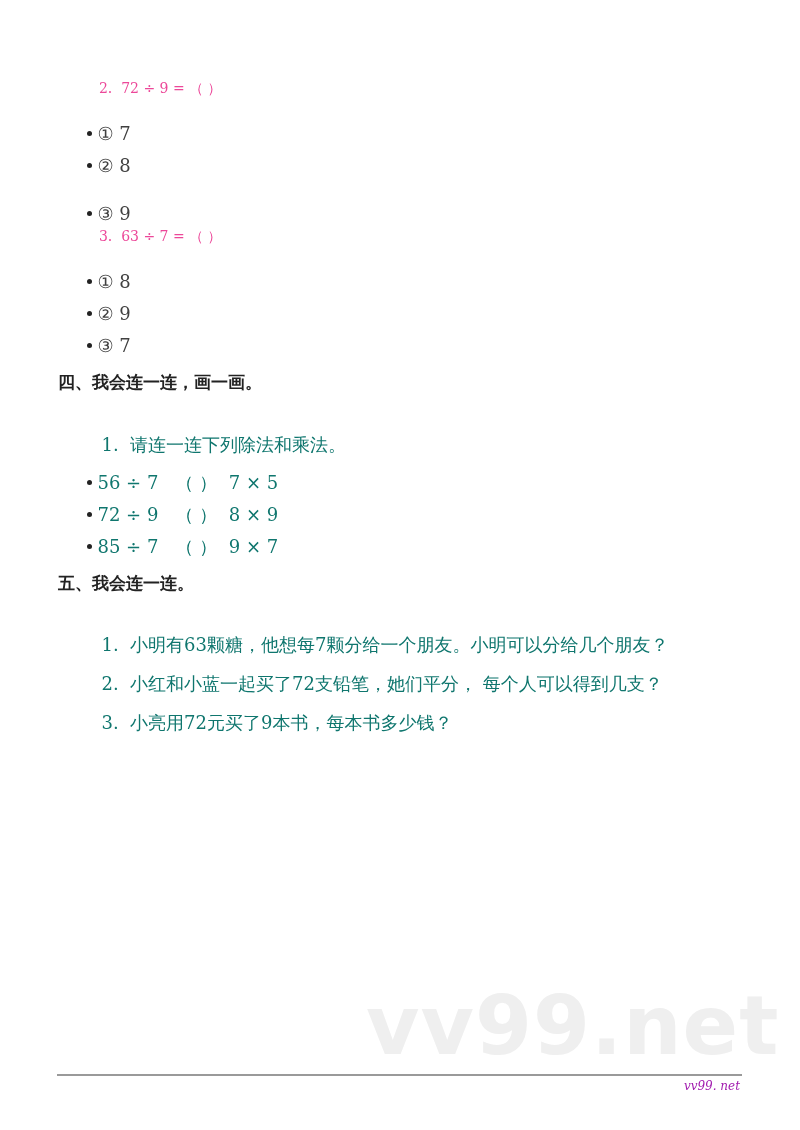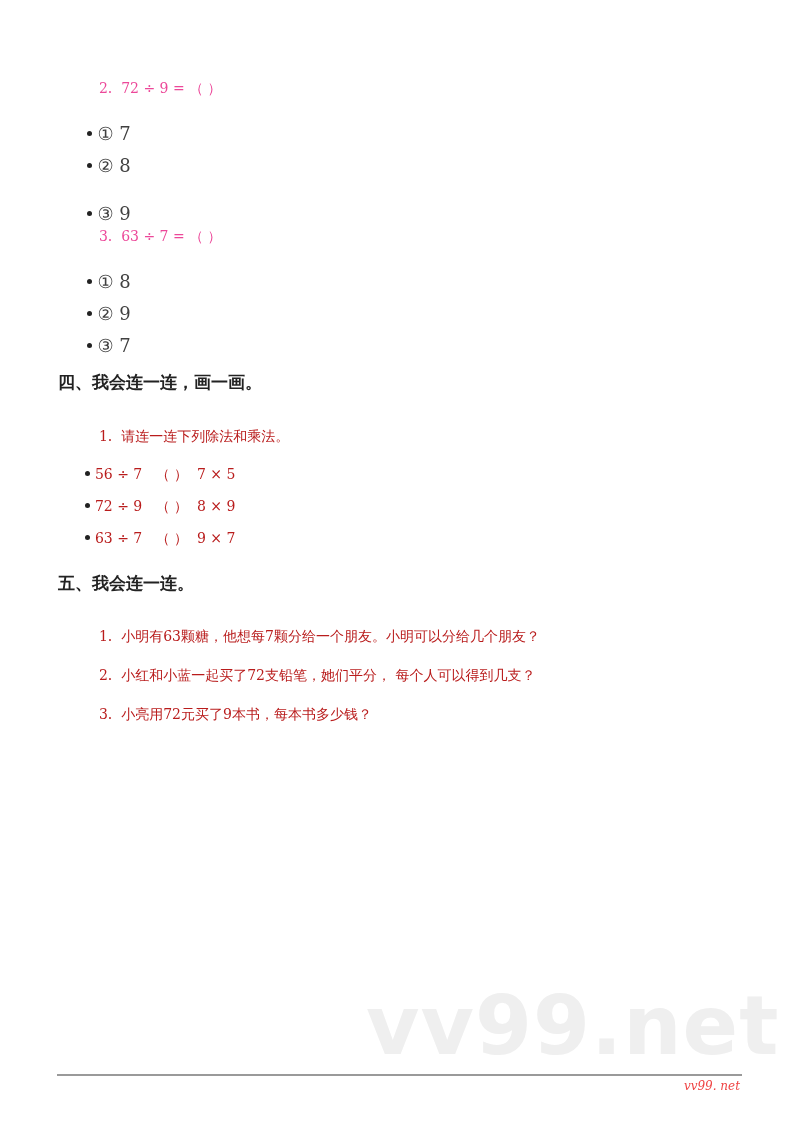--- a/index.html
+++ b/index.html
@@ -12,31 +12,31 @@
   .q-num { font-size: 14px; color: #ec4899; }
   .opt { font-size: 18px; color: #404040; }
   .bullet {
     display: inline-block; width: 5px; height: 5px; border-radius: 50%;
     background: #222; vertical-align: middle; margin-right: 5px; position: relative; top: -2px;
   }
   .section-title {
     font-family: "DejaVu Sans", "Liberation Sans", sans-serif;
     font-weight: bold; font-size: 17px; color: #222;
   }
-  .body-text { font-size: 14px; color: #b91c1c; }
+  .body-text { font-size: 18px; color: #0f766e; }
   .watermark {
     font-family: "DejaVu Sans", "Liberation Sans", sans-serif;
     font-weight: bold; font-size: 82px; color: #efefef; letter-spacing: 1px;
   }
   .footer-rule {
     position: absolute; left: 57px; width: 685px; top: 1074px; height: 2px; background: #9a9a9a;
   }
   .footer-text {
     font-family: "DejaVu Serif", "Liberation Serif", serif;
-    font-style: italic; font-size: 12px; color: #ef4444;
+    font-style: italic; font-size: 12px; color: #a21caf;
   }
 </style>
 </head>
 <body>
 
 <div class="abs q-num" style="left:90px; top:64px;">
   <span>2.</span>&nbsp;&nbsp;<span>72 ÷ 9 = （ ）</span>
 </div>
 <div class="abs opt" style="left:76px; top:102px;">
   <span class="bullet"></span><span>①</span> <span>7</span>
@@ -65,21 +65,21 @@
 <div class="abs body-text" style="left:90px; top:412px;">
   <span>1.</span>&nbsp;&nbsp;<span>请连一连下列除法和乘法。</span>
 </div>
 <div class="abs body-text" style="left:76px; top:450px;">
   <span class="bullet"></span><span>56 ÷ 7</span>&nbsp;&nbsp;&nbsp;<span>（ ）</span>&nbsp;&nbsp;<span>7 × 5</span>
 </div>
 <div class="abs body-text" style="left:76px; top:482px;">
   <span class="bullet"></span><span>72 ÷ 9</span>&nbsp;&nbsp;&nbsp;<span>（ ）</span>&nbsp;&nbsp;<span>8 × 9</span>
 </div>
 <div class="abs body-text" style="left:76px; top:514px;">
-  <span class="bullet"></span><span>63 ÷ 7</span>&nbsp;&nbsp;&nbsp;<span>（ ）</span>&nbsp;&nbsp;<span>9 × 7</span>
+  <span class="bullet"></span><span>85 ÷ 7</span>&nbsp;&nbsp;&nbsp;<span>（ ）</span>&nbsp;&nbsp;<span>9 × 7</span>
 </div>
 
 <div class="abs section-title" style="left:58px; top:572px;">五、我会连一连。</div>
 <div class="abs body-text" style="left:90px; top:612px;">
   <span>1.</span>&nbsp;&nbsp;<span>小明有63颗糖，他想每7颗分给一个朋友。小明可以分给几个朋友？</span>
 </div>
 <div class="abs body-text" style="left:90px; top:651px;">
   <span>2.</span>&nbsp;&nbsp;<span>小红和小蓝一起买了72支铅笔，她们平分， 每个人可以得到几支？</span>
 </div>
 <div class="abs body-text" style="left:90px; top:690px;">

